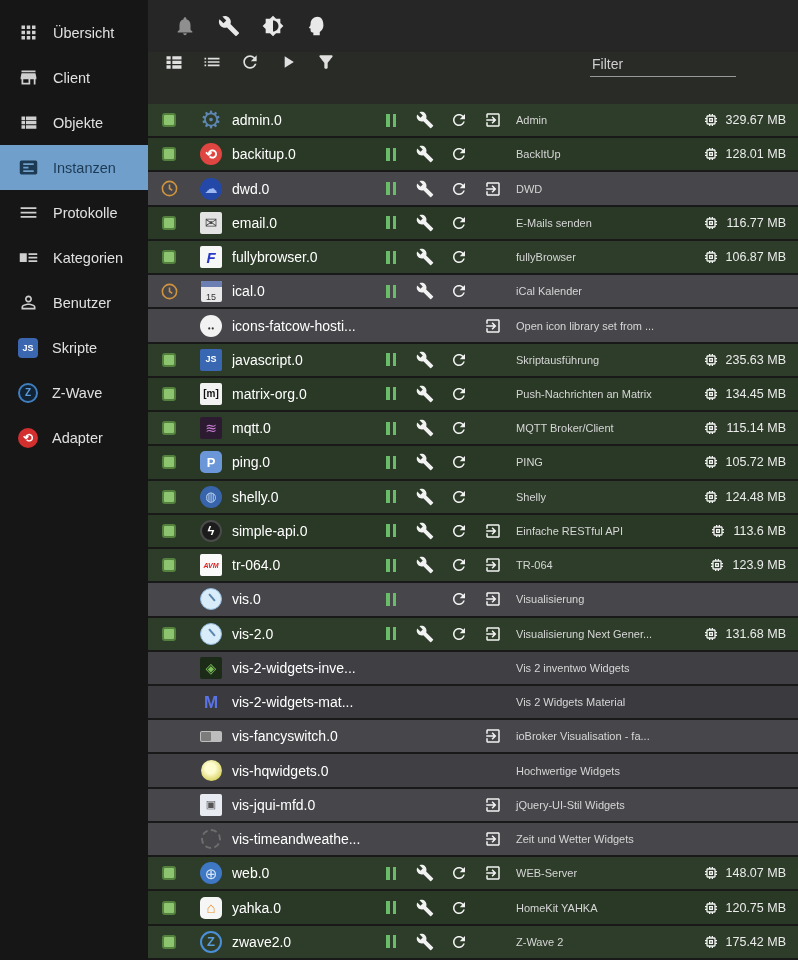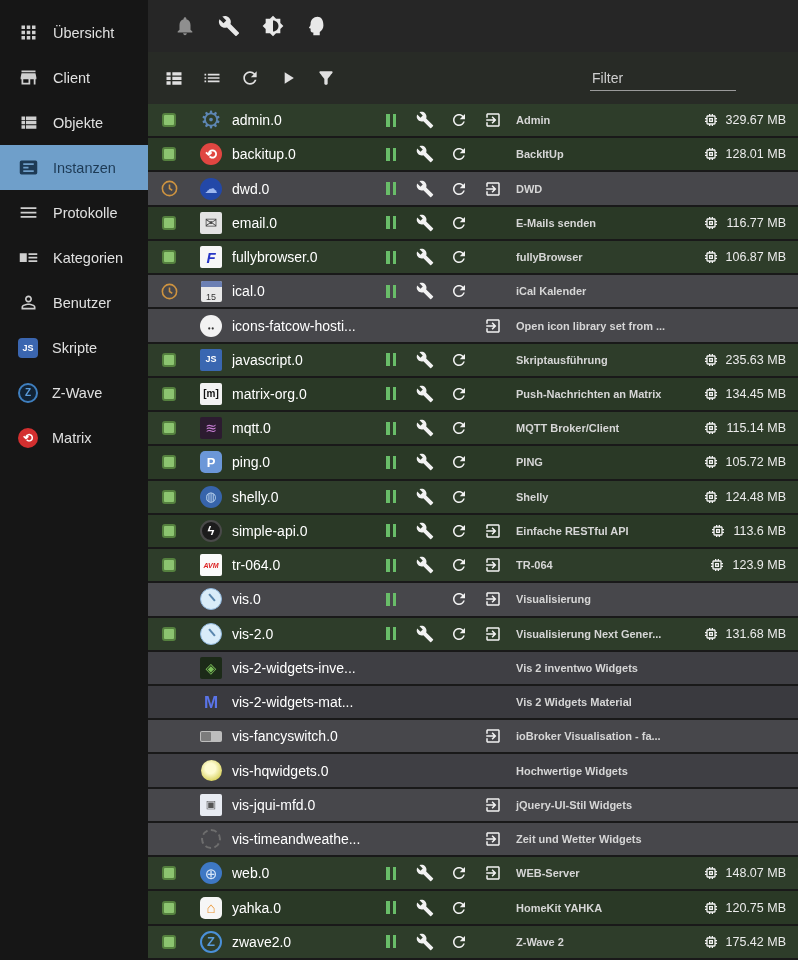--- a/index.html
+++ b/index.html
@@ -22,42 +22,42 @@
   .badge-ic { width:20px; height:20px; display:flex; align-items:center; justify-content:center;
               font-weight:bold; flex-shrink:0; }
   .js-badge { background:#3b66b0; color:#fff; border-radius:4px; font-size:9px; }
   .zwave-badge { border:2px solid #3f7fbf; color:#5b9bd8; border-radius:50%; font-size:10px; background:#123; }
   .backup-badge2 { background:#d32f2f; color:#fff; border-radius:50%; font-size:12px; }
 
   
   .main { flex:1; display:flex; flex-direction:column; }
   .topbar { height:52px; background:#262626; display:flex; align-items:center; gap:22px; padding-left:26px; flex-shrink:0; }
   .topbar svg { width:22px; height:22px; cursor:pointer; }
-  .toolbar { height:52px; background:#282b26; display:flex; align-items:center; gap:18px; padding-left:16px; flex-shrink:0; }
+  .toolbar { height:52px; background:#282b26; display:flex; align-items:flex-start; gap:18px; padding-left:16px; flex-shrink:0; }
   .toolbar svg { width:20px; height:20px; fill:#e0e0e0; cursor:pointer; }
   .filter-wrap { margin-left:auto; margin-right:62px; }
   .filter-input { width:146px; background:transparent; border:none; border-bottom:1px solid #9a9a9a;
                   color:#e8e8e8; font-size:14px; padding:4px 2px; outline:none; font-family:"Liberation Sans", sans-serif;}
   .filter-input::placeholder { color:#cfcfcf; opacity:1; }
 
   
   .rows { flex:1; display:flex; flex-direction:column; }
   .row { display:flex; align-items:center; height:34.24px; border-bottom:2px solid #191919; cursor:pointer; }
   .tone-greenA { background:#2e3d2a; } .tone-greenB { background:#2a3926; }
   .tone-greyA  { background:#47474b; } .tone-greyB  { background:#3f3f44; } .tone-greyC { background:#3a3a3f; }
   .c-status { width:42px; display:flex; justify-content:center; flex-shrink:0; }
   .run-box { width:14px; height:14px; background:#8cc470; border:2px solid #55813f; border-radius:3px; }
   .c-icon { width:42px; display:flex; justify-content:center; flex-shrink:0; }
   .ad-ic { width:24px; height:24px; display:flex; align-items:center; justify-content:center; overflow:hidden; }
   .c-name { width:142px; font-size:14px; color:#ffffff; white-space:nowrap; overflow:hidden; flex-shrink:0; }
   .c-ctrl { width:34px; display:flex; justify-content:center; flex-shrink:0; }
   .c-ctrl svg { width:18px; height:18px; fill:#f2f2f2; cursor:pointer; }
   .pause-ic { display:flex; gap:3px; cursor:pointer; }
   .pause-ic i { width:3.5px; height:13px; background:#69bd69; display:block; }
-  .c-desc { flex:1; font-size:11px; color:#d6d6d6; padding-left:6px; white-space:nowrap; overflow:hidden;font-weight:bold; }
+  .c-desc { flex:1; font-size:11px; color:#d6d6d6; padding-left:6px; white-space:nowrap; overflow:hidden; }
   .c-mem { width:120px; display:flex; align-items:center; justify-content:flex-end; gap:7px;
            padding-right:12px; font-size:12.5px; color:#ececec; flex-shrink:0; }
   .c-mem svg { width:16px; height:16px; fill:#f2f2f2; }
 
   
   .gauge { width:22px; height:22px; border-radius:50%; background:#d9ecf9; border:1px solid #8fb7dc; position:relative; }
   .gauge::after { content:""; position:absolute; left:10px; top:4px; width:2px; height:9px; background:#5a86ad; transform:rotate(-40deg); }
   .cow { width:22px; height:22px; border-radius:50%; background:#f2f2f2; position:relative; }
   .cow::after { content:"‥"; position:absolute; width:100%; text-align:center; top:0px; color:#333; font-weight:bold; font-size:13px; }
   .cal { width:21px; height:21px; background:#e9e9e9; border-radius:2px; font-size:9px; color:#333; display:flex; align-items:flex-end; justify-content:center; position:relative; }
@@ -132,21 +132,21 @@
         <div class="nav-item">
           <span class="badge-ic js-badge">JS</span>
           <span>Skripte</span>
         </div>
         <div class="nav-item">
           <span class="badge-ic zwave-badge">Z</span>
           <span>Z-Wave</span>
         </div>
         <div class="nav-item">
           <span class="badge-ic backup-badge2">⟲</span>
-          <span>Matrix</span>
+          <span>Adapter</span>
         </div>
       </nav>
   </aside>
 
   <div class="main">
     <div class="topbar" id="topbar">
         <span style="display: flex;">
           <svg viewBox="0 0 24 24" style="width:22px;height:22px;fill:#8f8f8f">
             <path d="M12 22c1.1 0 2-.9 2-2h-4c0 1.1.89 2 2 2zm6-6v-5c0-3.07-1.64-5.64-4.5-6.32V4c0-.83-.67-1.5-1.5-1.5s-1.5.67-1.5 1.5v.68C7.63 5.36 6 7.92 6 11v5l-2 2v1h16v-1l-2-2z"></path>
           </svg>

